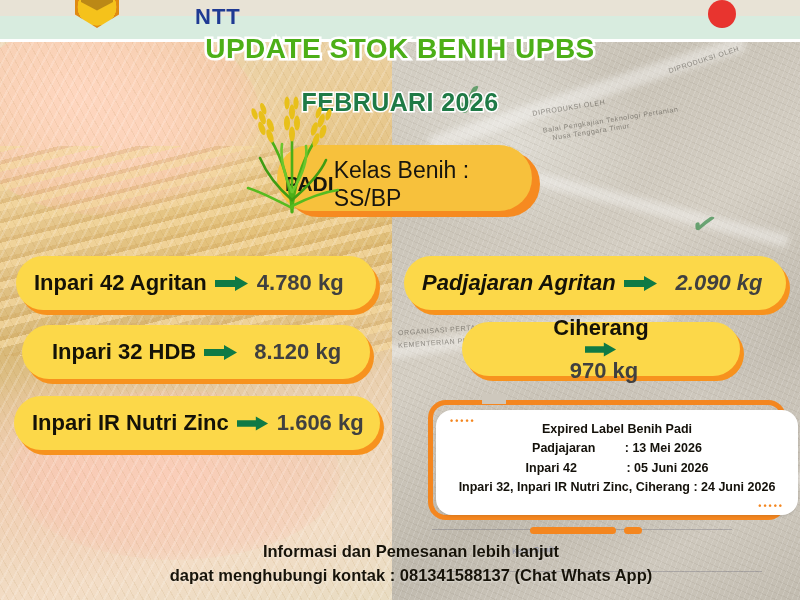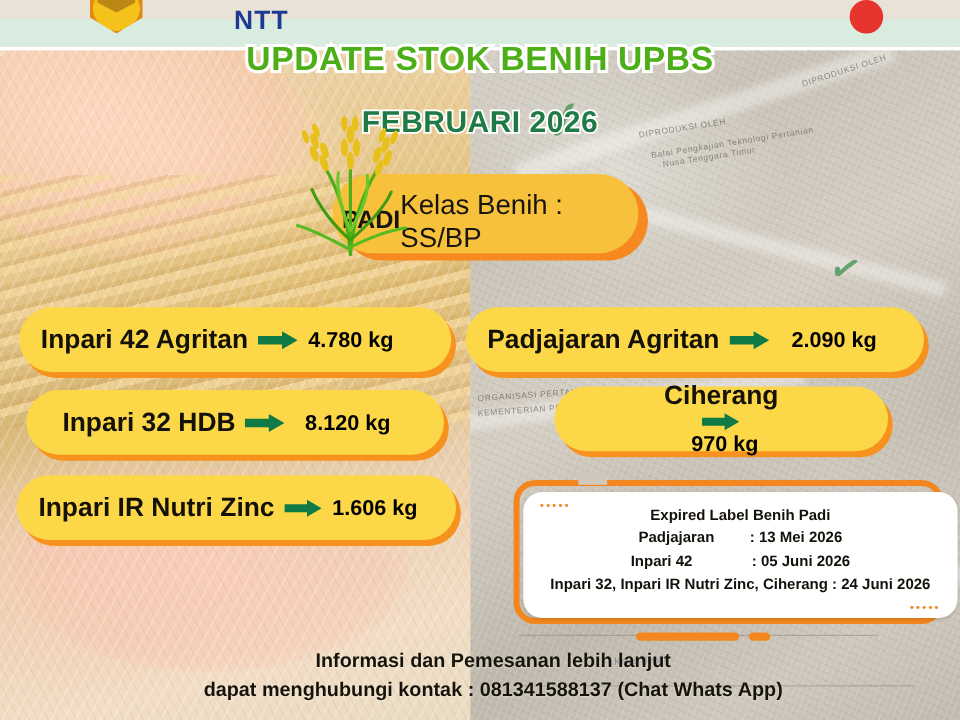--- a/index.html
+++ b/index.html
@@ -118,27 +118,27 @@
   .padi-sub{font-size:23px;color:#17150f;line-height:1.2;margin-top:1px;}
 
   
   .pill{
     position:absolute;z-index:22;height:54px;border-radius:28px;
     background:#fcd849;display:flex;align-items:center;
     padding:0 18px;box-sizing:border-box;
     box-shadow:4px 5px 0 0 #f7921e;
   }
   .pill .name{font-size:22px;font-weight:bold;color:#141208;white-space:nowrap;}
-  .pill .val{font-size:18px;font-weight:bold;color:#000000;white-space:nowrap;}
+  .pill .val{font-size:22px;font-weight:bold;color:#404040;white-space:nowrap;}
   .arrow{flex:0 0 auto;margin:0 8px;display:flex;align-items:center;}
 
   .pill-1{left:16px;top:256px;width:360px;text-align:center;}
   .pill-2{left:22px;top:325px;width:348px;}
   .pill-3{left:14px;top:396px;width:366px;}
-  .pill-4{left:388px;top:256px;width:382px;}
+  .pill-4{left:404px;top:256px;width:382px;font-style:italic;}
   .pill-5{left:462px;top:322px;width:278px;}
   .pill-1 .name,.pill-2 .name,.pill-3 .name,.pill-4 .name,.pill-5 .name{flex:0 0 auto;}
   .pill-2 .name{margin-left:12px;}
   .pill-2 .val{margin-left:8px;text-align:center;}
   .pill-5{justify-content:center;flex-direction:column;}
   .pill-5 .val{margin-left:6px;}
   .pill-4 .val{margin-left:10px;}
 
   
   .exp-frame{

